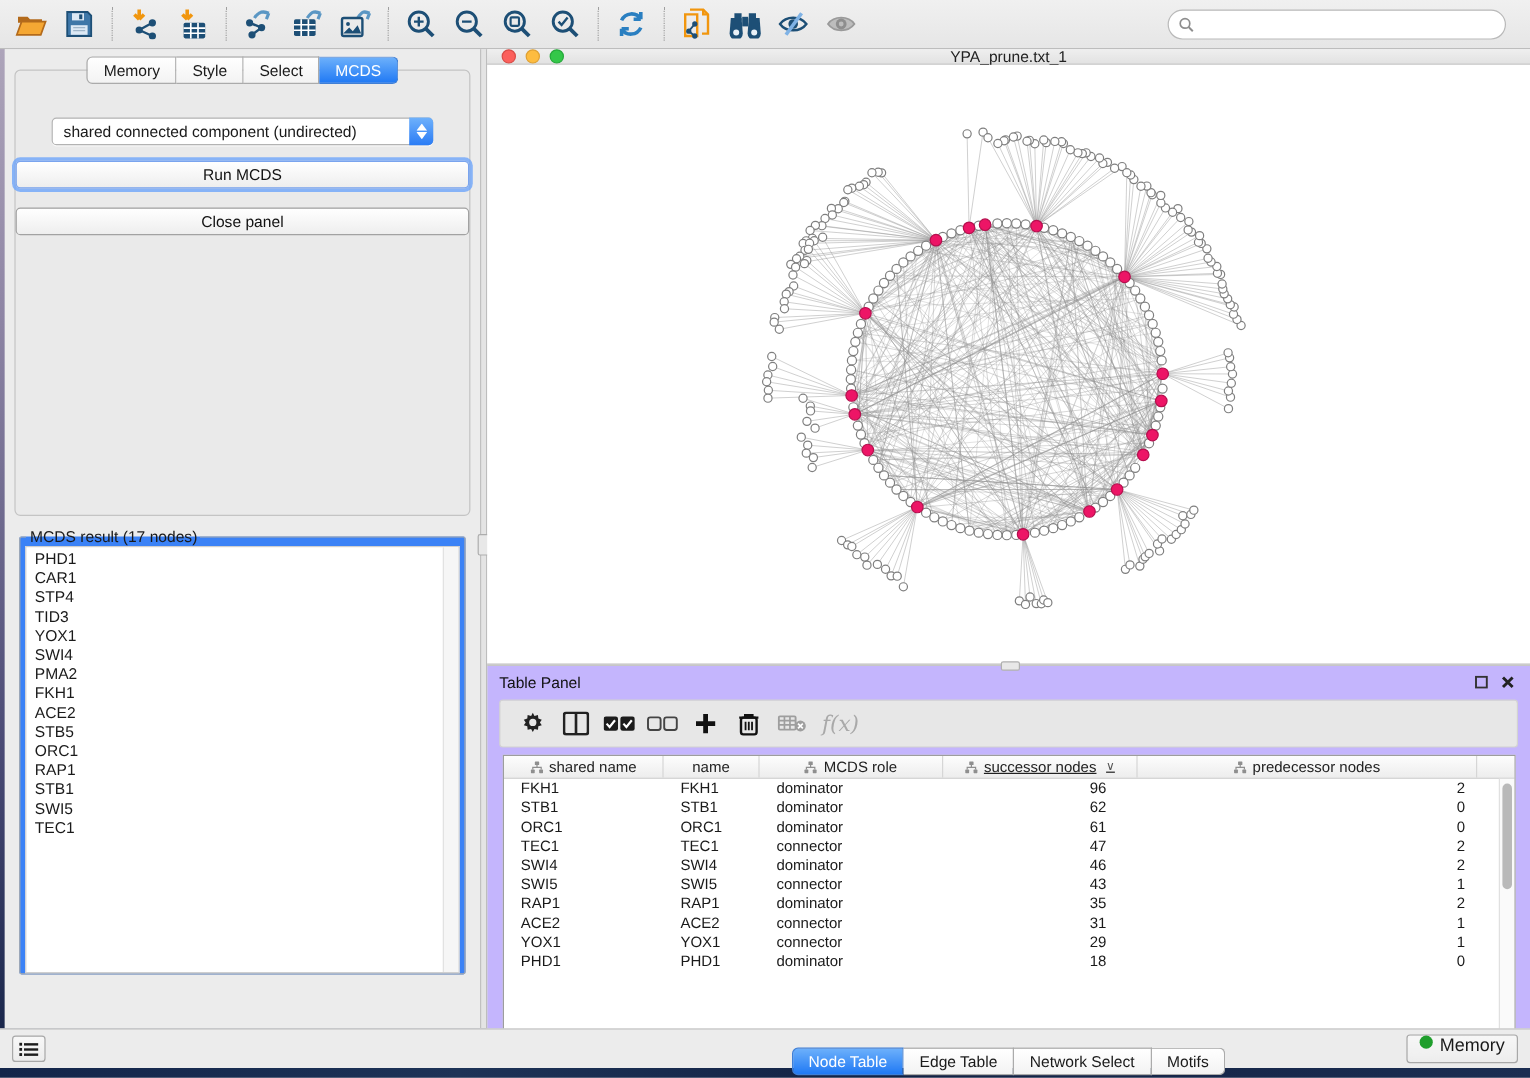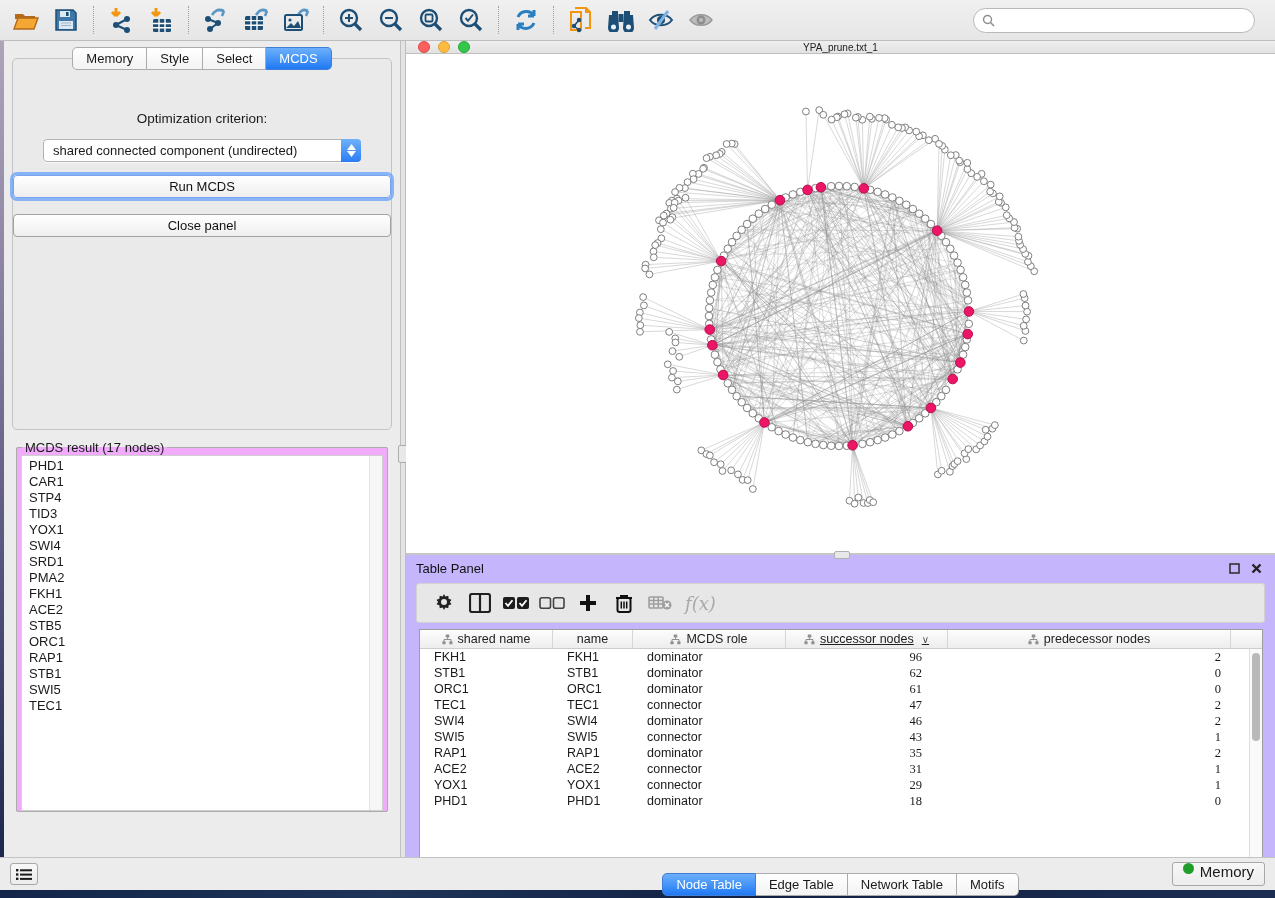--- a/index.html
+++ b/index.html
@@ -41,59 +41,59 @@
     border:1px solid #b3b3b3; border-radius:4px; text-align:left; font-size:13px; line-height:21px;
     padding-left:9px; box-shadow:0 1px 0 rgba(255,255,255,.7);}
   .mac-select .stepper{ position:absolute; right:-1px; top:-1px; width:20px; height:23px;
     background:linear-gradient(#6fb1fb,#2b7cf5); border-radius:0 4px 4px 0; display:flex; flex-direction:column;
     align-items:center; justify-content:center; gap:1px;}
   .btn-row{ margin-top:13px; display:flex; justify-content:center; gap:16px;flex-direction:column; }
   .mac-btn{ background:linear-gradient(#ffffff,#eeeeee); border:1px solid #a2a2a2; border-radius:4px;
     font-size:13px; padding:3px 15px; color:#111; font-family:"Liberation Sans",sans-serif;}
   .mac-btn.focused{ box-shadow:0 0 0 3px rgba(110,165,250,.8); border-color:#7aa4ee; }
   fieldset.mcds{ margin:10px 12px 0 12px; border:1px solid #ababab; border-radius:2px; height:372px;
-    background:#f0abfc; padding:0; }
+    background:#3b82f6; padding:0; }
   fieldset.mcds legend{ font-size:13px; margin-left:5px; padding:0 3px; }
   .mcds-list{ background:#fff; border:1px solid #cfcfcf; height:356px; margin:0 4px 4px 4px; overflow:hidden;
     position:relative; padding:2px 0 0 7px; }
   .mcds-list .list-item{ font-size:13px; line-height:16px; }
   .mcds-scroll{ position:absolute; right:0; top:0; bottom:0; width:13px; background:#f6f6f6; border-left:1px solid #e2e2e2;}
   
   .vdivider{ width:6px; background:#e4e4e4; border-left:1px solid #c0c0c0; border-right:1px solid #bdbdbd; position:relative;}
   .vgrip{ position:absolute; top:404px; left:-3px; width:11px; height:18px; background:#e8e8e8;
     border:1px solid #adadad; border-radius:2px; }
   
   .right-col{ flex:1; display:flex; flex-direction:column; background:#ececec; }
   .net-titlebar{ height:20px; background:linear-gradient(#efefef,#e2e2e2); border-bottom:1px solid #bfbfbf;
     display:flex; align-items:center; position:relative; }
   .lights{ display:flex; gap:8px; margin-left:12px; }
   .light{ width:12px; height:12px; border-radius:50%; }
   .light.red{ background:#fc605c; border:1px solid #d94c47; }
   .light.yellow{ background:#fdbc40; border:1px solid #dfa133; }
   .light.green{ background:#34c749; border:1px solid #25a93a; }
-  .net-title{ position:absolute; left:0; right:0; text-align:center; font-size:10px; color:#222; }
+  .net-title{ position:absolute; left:0; right:0; text-align:center; font-size:13px; color:#222; }
   .net-canvas{ height:499px; background:#fff; position:relative; }
   .hdivider{ height:4px; background:#e2e2e2; border-top:1px solid #c6c6c6; border-bottom:1px solid #c6c6c6; position:relative;}
   .hgrip{ position:absolute; left:428px; top:-3px; width:16px; height:8px; background:#e8e8e8;
     border:1px solid #b0b0b0; border-radius:2px;}
   
   .table-panel{ flex:1; display:flex; flex-direction:column; background:#c4b5fd; }
   .tp-toolbar{ height:40px; margin:2px 10px 0 10px; background:#e7e7e7; border:1px solid #d2d2d2; border-radius:3px;
     display:flex; align-items:center; padding-left:12px; gap:6px; }
   .tp-ico{ width:30px; height:30px; display:flex; align-items:center; justify-content:center; }
   .tbl-wrap{ margin:6px 12px 0 13px; background:#fff; border:1px solid #9d9d9d; height:236px; position:relative;
     overflow:hidden; }
   .thead{ display:flex; height:19px; background:linear-gradient(#fdfdfd,#ededed); border-bottom:1px solid #cdcdcd; }
   .th{ display:flex; align-items:center; justify-content:center; gap:5px; font-size:12.5px; color:#222;
     border-right:1px solid #d6d6d6; position:relative; }
   .th .sort{ font-size:10px; color:#555; margin-left:3px; }
   .tr{ display:flex; height:16px; align-items:center; }
   .td{ font-size:12.5px; white-space:nowrap; overflow:hidden; }
   .td.left{ padding-left:14px; text-align:left; }
-  .td.right{ text-align:right;font-family:Liberation Serif, serif; }
+  .td.right{ text-align:right; }
   .tbl-scroll{ position:absolute; right:0; top:19px; bottom:0; width:13px; background:#fafafa; border-left:1px solid #e0e0e0; }
   .tbl-thumb{ position:absolute; left:2px; top:4px; width:8px; height:88px; background:#b9b9b9; border-radius:4px; }
   .tbl-tabs{ display:flex; justify-content:center; margin-top:8px; }
   
   .statusbar{ position:absolute; left:0; top:857px; width:1275px; height:33px; background:#ececec;
     border-top:1px solid #c3c3c3; display:flex; align-items:center; padding:0 10px; }
   .sb-left-btn{ width:28px; height:22px; background:linear-gradient(#f8f8f8,#ececec); border:1px solid #a8a8a8;
     border-radius:3px; display:flex; align-items:center; justify-content:center; }
   .sb-spacer{ flex:1; }
   .memory-btn{ height:24px; background:linear-gradient(#f7f7f7,#ededed); border:1px solid #a8a8a8; border-radius:3px;
@@ -289,21 +289,20 @@
 <div class="main">
 
   <div class="control-panel">
     <div class="seg">
         <div class="seg-tab">Memory</div>
         <div class="seg-tab">Style</div>
         <div class="seg-tab">Select</div>
         <div class="seg-tab active">MCDS</div>
       </div>
     <div class="tab-content">
-      <div class="opt-label">Optimization criterion:</div>
       <div class="mac-select">
         <span>shared connected component (undirected)</span>
         <span class="stepper">
           <svg width="9" height="6" viewBox="0 0 9 6">
               <path d="M4.5 0 L9 6 H0z" fill="#fff"></path>
             </svg>
           <svg width="9" height="6" viewBox="0 0 9 6">
               <path d="M4.5 6 L0 0 H9z" fill="#fff"></path>
             </svg>
         </span>
@@ -315,21 +314,20 @@
     </div>
     <fieldset class="mcds">
       <legend>MCDS result (17 nodes)</legend>
       <div class="mcds-list">
         <div class="list-item">PHD1</div>
           <div class="list-item">CAR1</div>
           <div class="list-item">STP4</div>
           <div class="list-item">TID3</div>
           <div class="list-item">YOX1</div>
           <div class="list-item">SWI4</div>
-          <div class="list-item">SRD1</div>
           <div class="list-item">PMA2</div>
           <div class="list-item">FKH1</div>
           <div class="list-item">ACE2</div>
           <div class="list-item">STB5</div>
           <div class="list-item">ORC1</div>
           <div class="list-item">RAP1</div>
           <div class="list-item">STB1</div>
           <div class="list-item">SWI5</div>
           <div class="list-item">TEC1</div>
           <div class="mcds-scroll"></div>
@@ -1389,21 +1387,21 @@
               <div class="td right" style="width: 283px; padding-right: 10px;">0</div>
             </div>
           </div>
         <div class="tbl-scroll">
           <div class="tbl-thumb"></div>
         </div>
       </div>
       <div class="tbl-tabs seg" style="margin-top:8px;">
           <div class="seg-tab active">Node Table</div>
           <div class="seg-tab">Edge Table</div>
-          <div class="seg-tab">Network Table</div>
+          <div class="seg-tab">Network Select</div>
           <div class="seg-tab">Motifs</div>
         </div>
     </div>
   </div>
 </div>
 
 <div class="statusbar">
   <div class="sb-left-btn">
     <span>
         <svg width="16" height="13" viewBox="0 0 16 13">

